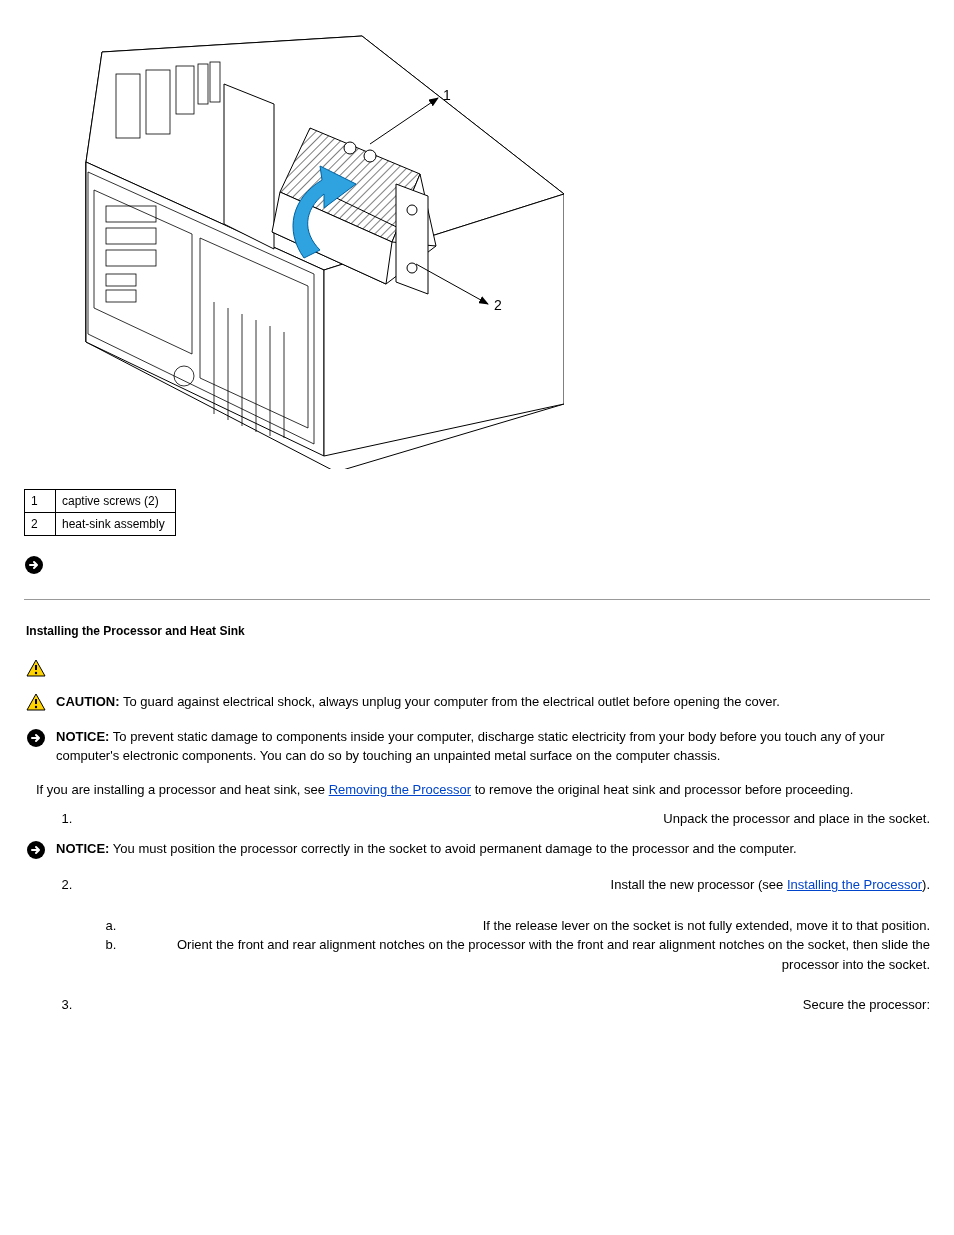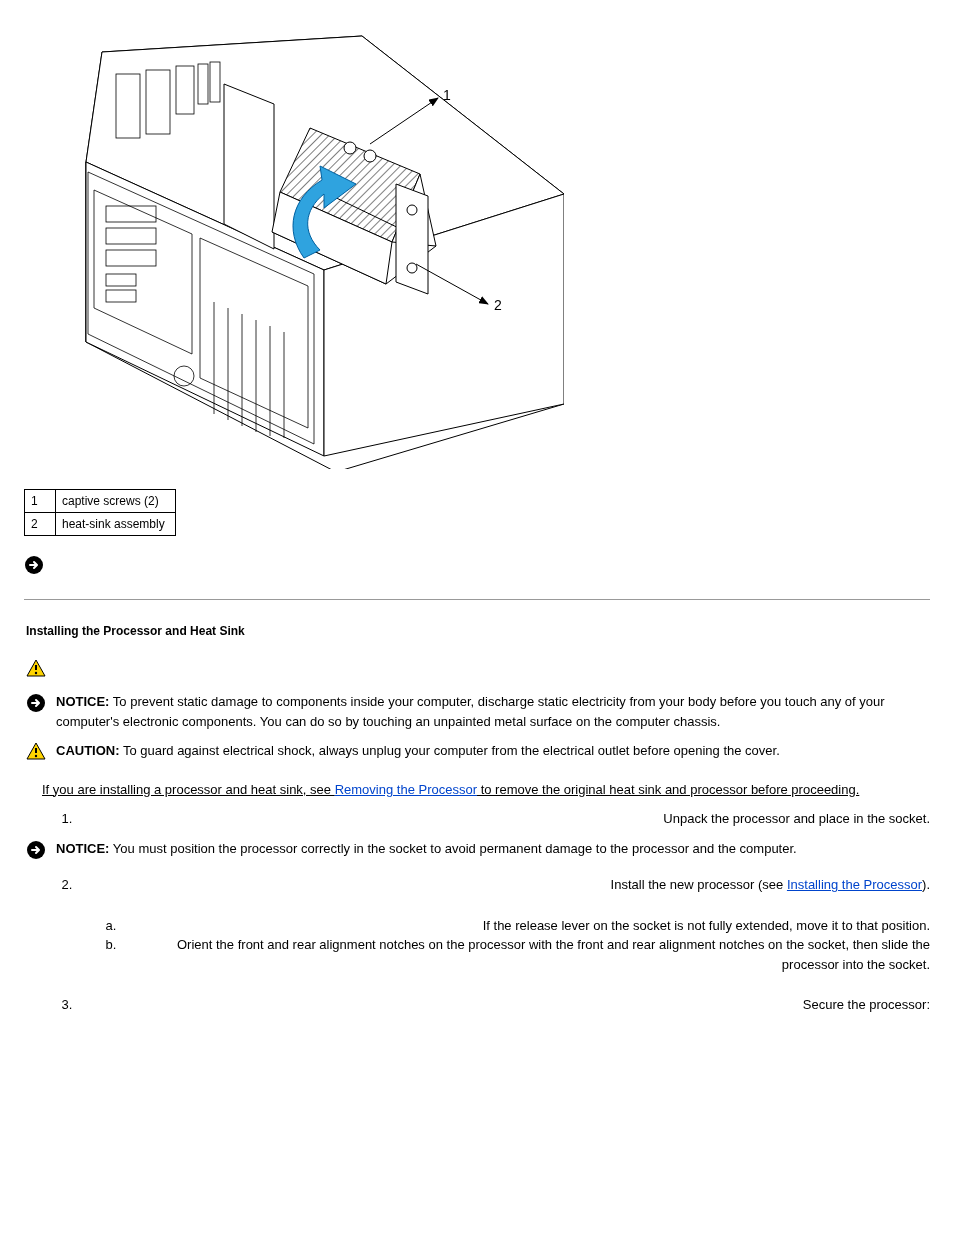--- a/index.html
+++ b/index.html
@@ -69,22 +69,21 @@
   }
   ol.steps > li {
     margin: 6px 0;
   }
   ol.substeps {
     list-style: lower-alpha;
     padding-left: 44px;
     margin: 21px 0;
   }
   .body-para {
-    margin: 14px 0 10px 16px;
-    text-decoration: underline;
+    margin: 14px 0 10px 10px;
   }
   a.link {
     color: #0044cc;
     text-decoration: underline;
   }
 </style>
 </head>
 <body>
 
 <div class="figure">
@@ -205,42 +204,42 @@
     <svg width="20" height="18" viewBox="0 0 20 18">
       <polygon points="10,1 19,17 1,17" fill="#FFD400" stroke="#000" stroke-width="1"></polygon>
       <line x1="10" y1="6" x2="10" y2="11" stroke="#000" stroke-width="2"></line>
       <circle cx="10" cy="14" r="1.2" fill="#000"></circle>
     </svg>
   </span>
 </div>
 
 <div class="note-row">
   <span class="icon">
-    <svg width="20" height="20" viewBox="0 0 20 20">
-      <circle cx="10" cy="10" r="9" fill="#000"></circle>
-      <path d="M6 10 L12 10 M10 7 L13 10 L10 13" stroke="#fff" stroke-width="2" fill="none" stroke-linecap="round" stroke-linejoin="round"></path>
-    </svg>
-  </span>
-  <span class="text">
-    <span class="lead">NOTICE:</span>
-    <span>To prevent static damage to components inside your computer, discharge static electricity from your body before you touch any of your computer's electronic components. You can do so by touching an unpainted metal surface on the computer chassis.</span>
-  </span>
-</div>
-
-<div class="note-row">
-  <span class="icon">
     <svg width="20" height="18" viewBox="0 0 20 18">
       <polygon points="10,1 19,17 1,17" fill="#FFD400" stroke="#000" stroke-width="1"></polygon>
       <line x1="10" y1="6" x2="10" y2="11" stroke="#000" stroke-width="2"></line>
       <circle cx="10" cy="14" r="1.2" fill="#000"></circle>
     </svg>
   </span>
   <span class="text">
     <span class="lead">CAUTION:</span>
     <span>To guard against electrical shock, always unplug your computer from the electrical outlet before opening the cover.</span>
+  </span>
+</div>
+
+<div class="note-row">
+  <span class="icon">
+    <svg width="20" height="20" viewBox="0 0 20 20">
+      <circle cx="10" cy="10" r="9" fill="#000"></circle>
+      <path d="M6 10 L12 10 M10 7 L13 10 L10 13" stroke="#fff" stroke-width="2" fill="none" stroke-linecap="round" stroke-linejoin="round"></path>
+    </svg>
+  </span>
+  <span class="text">
+    <span class="lead">NOTICE:</span>
+    <span>To prevent static damage to components inside your computer, discharge static electricity from your body before you touch any of your computer's electronic components. You can do so by touching an unpainted metal surface on the computer chassis.</span>
   </span>
 </div>
 
 <p class="body-para">
   <span>If you are installing a processor and heat sink, see </span><a href="#" class="link">Removing the Processor</a><span> to remove the original heat sink and processor before proceeding.</span>
 </p>
 
 <ol class="steps" start="1">
   <li>Unpack the processor and place in the socket.</li>
 </ol>

